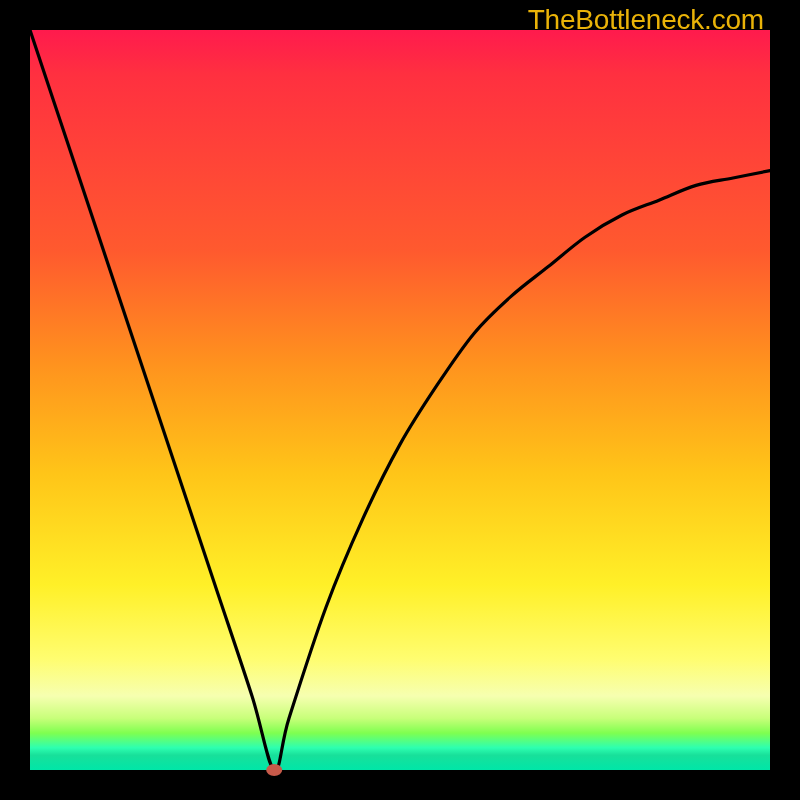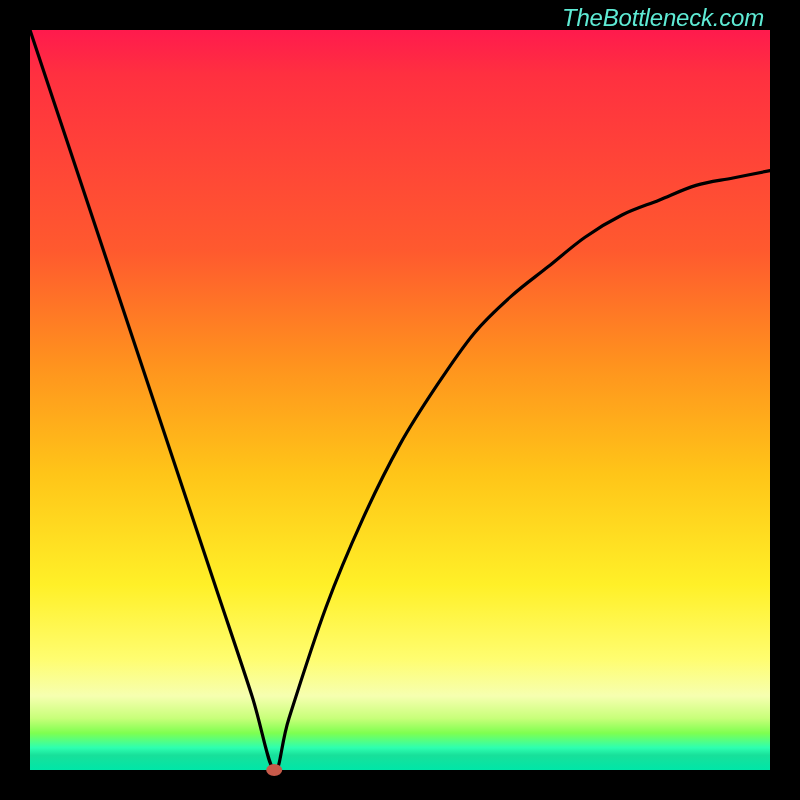--- a/index.html
+++ b/index.html
@@ -32,25 +32,24 @@
       #7fff50 95%,
       #2dffb0 97%,
       #18e09a 98%,
       #00e6a8 100%
     );
   }
   .watermark {
     position: absolute;
     top: 4px;
     right: 36px;
-    color: #5eead4;
-    font-size: 24px;
+    color: #eab308;
+    font-size: 28px;
     font-weight: 500;
     letter-spacing: -0.2px;
-    font-style: italic;
   }
   svg.curve {
     position: absolute;
     left: 0;
     top: 0;
     width: 740px;
     height: 740px;
     overflow: visible;
   }
 </style>

